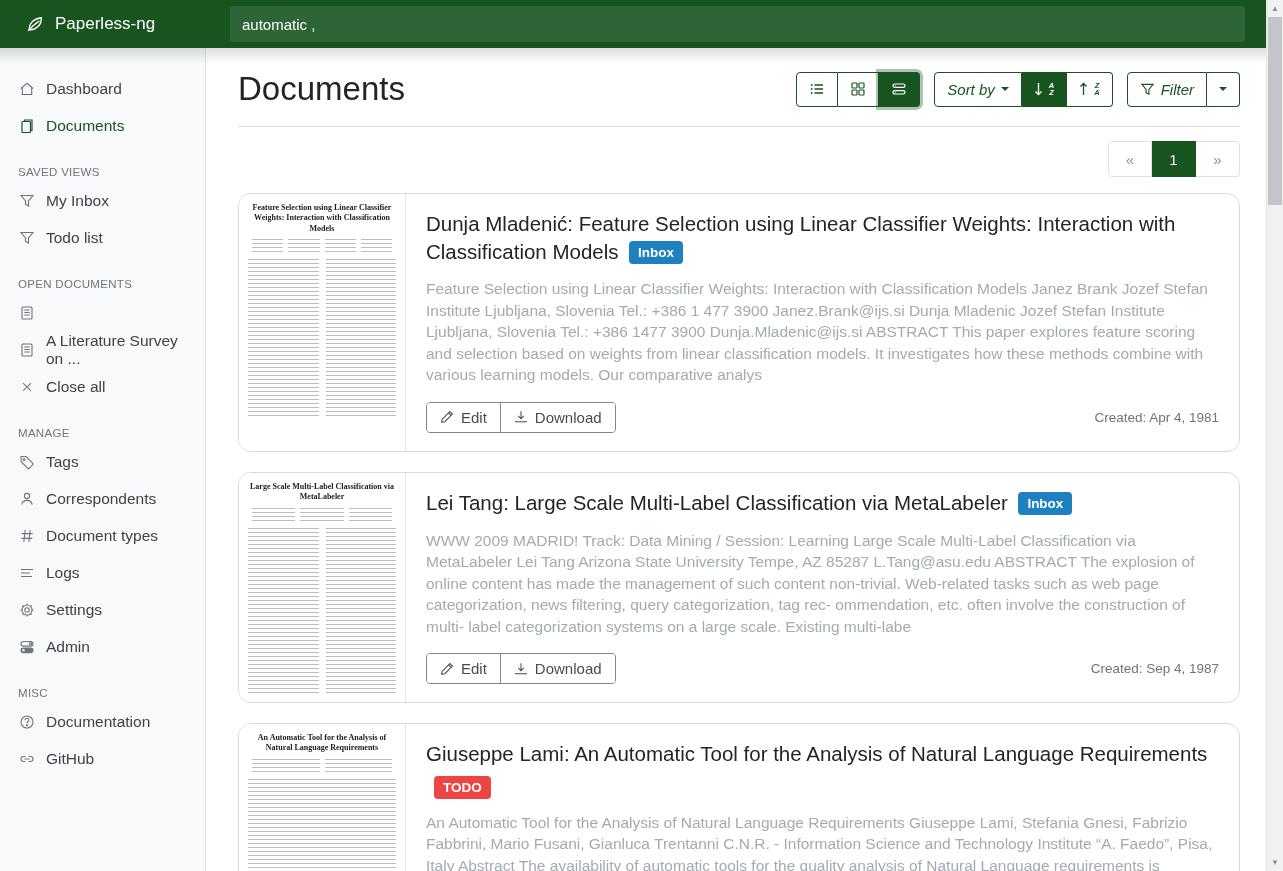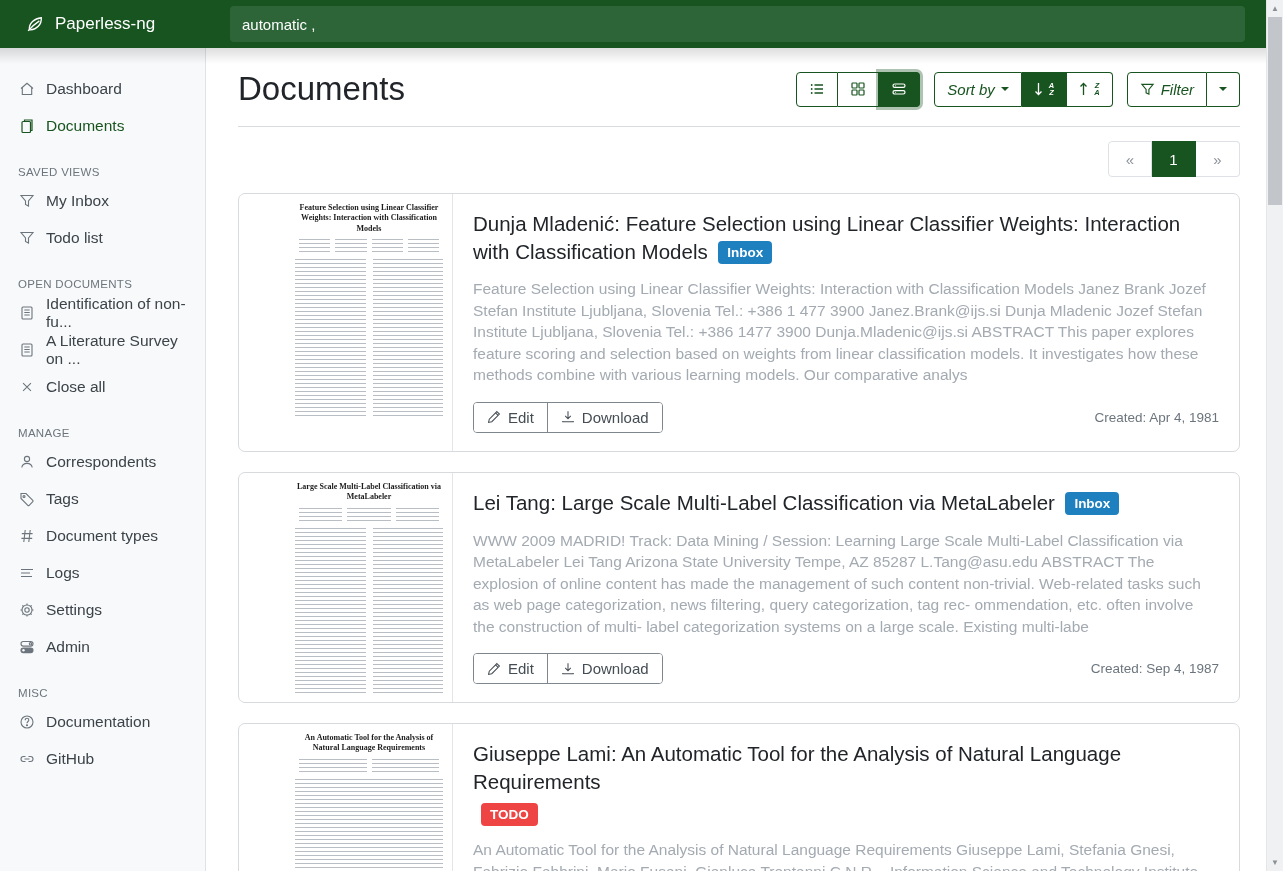--- a/index.html
+++ b/index.html
@@ -61,22 +61,22 @@
   .pager-row { display:flex; justify-content:flex-end; margin:14px 0 16px; }
   .pager { display:inline-flex; }
   .page-btn { min-width:44px; height:36px; display:flex; align-items:center; justify-content:center;
               background:#fff; border:1px solid #dee2e6; color:#8a9199; font-size:15px; cursor:pointer; }
   .page-btn + .page-btn { border-left:none; }
   .page-btn:first-child { border-radius:4px 0 0 4px; }
   .page-btn:last-child { border-radius:0 4px 4px 0; }
   .page-btn.current { background:#17541f; border-color:#17541f; color:#fff; }
 
   
-  .card { display:flex; border:1px solid #d8dbde; border-radius:7px; background:#fff;
-          margin-bottom:20px; min-height:230px; overflow:hidden;padding-left:47px; }
+  .card { display:flex; border:1px solid #d8dbde; border-radius:13px; background:#fff;
+          margin-bottom:20px; min-height:230px; overflow:hidden; }
   .thumb { width:167px; flex:0 0 167px; background:#fff; border-right:1px solid #e3e6e9;
            padding:9px 9px; cursor:pointer; }
   .thumb-title { font-family:"Liberation Serif", serif; font-size:8px; font-weight:bold;
                  text-align:center; line-height:1.3; color:#1c1c1c; margin-bottom:5px; }
   .tcols { display:flex; gap:7px; margin-top:6px; }
   .tline { flex:1; background:repeating-linear-gradient(to bottom,#b9bec4 0px,#b9bec4 1px,transparent 1px,transparent 4px); }
   .tmeta { display:flex; gap:5px; margin:2px 4px 4px; }
   .tmeta .tline { height:14px; }
 
   .card-body { flex:1; padding:16px 20px 18px; display:flex; flex-direction:column; }
@@ -154,21 +154,20 @@
 
   <div class="side-heading">OPEN DOCUMENTS</div>
 
   <div class="side-item">
     <span class="ic">
       <svg class="icon" width="16" height="16" viewBox="0 0 16 16" fill="none" stroke="currentColor" stroke-width="1.1">
         <rect x="3" y="2" width="10" height="12" rx="1"></rect>
         <path d="M5.3 5 H10.7 M5.3 7.5 H10.7 M5.3 10 H10.7"></path>
       </svg>
     </span>
-    <span>Identification of non-fu...</span>
   </div>
 
   <div class="side-item">
     <span class="ic">
       <svg class="icon" width="16" height="16" viewBox="0 0 16 16" fill="none" stroke="currentColor" stroke-width="1.1">
         <rect x="3" y="2" width="10" height="12" rx="1"></rect>
         <path d="M5.3 5 H10.7 M5.3 7.5 H10.7 M5.3 10 H10.7"></path>
       </svg>
     </span>
     <span>A Literature Survey on ...</span>
@@ -181,35 +180,35 @@
       </svg>
     </span>
     <span>Close all</span>
   </div>
 
   <div class="side-heading">MANAGE</div>
 
   <div class="side-item">
     <span class="ic">
       <svg class="icon" width="16" height="16" viewBox="0 0 16 16" fill="none" stroke="currentColor" stroke-width="1.1">
+        <path d="M2 2.5 H7 L13.8 9.3 C14.2 9.7 14.2 10.3 13.8 10.7 L10.2 14.3 C9.8 14.7 9.2 14.7 8.8 14.3 L2 7.5 Z"></path>
+        <circle cx="5" cy="5.5" r="1"></circle>
+      </svg>
+    </span>
+    <span>Tags</span>
+  </div>
+
+  <div class="side-item">
+    <span class="ic">
+      <svg class="icon" width="16" height="16" viewBox="0 0 16 16" fill="none" stroke="currentColor" stroke-width="1.1">
         <circle cx="8" cy="5" r="2.6"></circle>
         <path d="M2.8 13.5 C3.3 10.6 5.4 9.4 8 9.4 C10.6 9.4 12.7 10.6 13.2 13.5"></path>
       </svg>
     </span>
     <span>Correspondents</span>
-  </div>
-
-  <div class="side-item">
-    <span class="ic">
-      <svg class="icon" width="16" height="16" viewBox="0 0 16 16" fill="none" stroke="currentColor" stroke-width="1.1">
-        <path d="M2 2.5 H7 L13.8 9.3 C14.2 9.7 14.2 10.3 13.8 10.7 L10.2 14.3 C9.8 14.7 9.2 14.7 8.8 14.3 L2 7.5 Z"></path>
-        <circle cx="5" cy="5.5" r="1"></circle>
-      </svg>
-    </span>
-    <span>Tags</span>
   </div>
 
   <div class="side-item">
     <span class="ic">
       <svg class="icon" width="16" height="16" viewBox="0 0 16 16" fill="none" stroke="currentColor" stroke-width="1.1">
         <path d="M6.2 2 L4.8 14 M11.2 2 L9.8 14 M2.8 5.6 H13.6 M2.4 10.4 H13.2"></path>
       </svg>
     </span>
     <span>Document types</span>
   </div>

